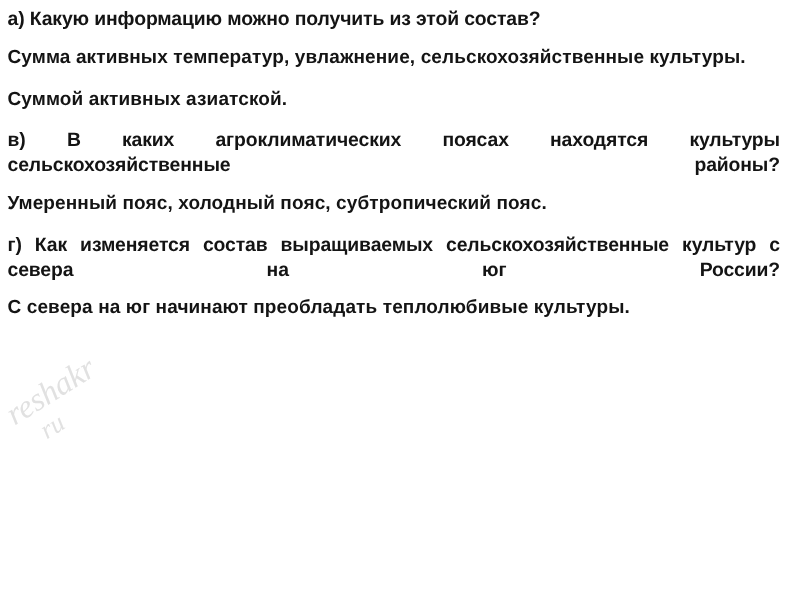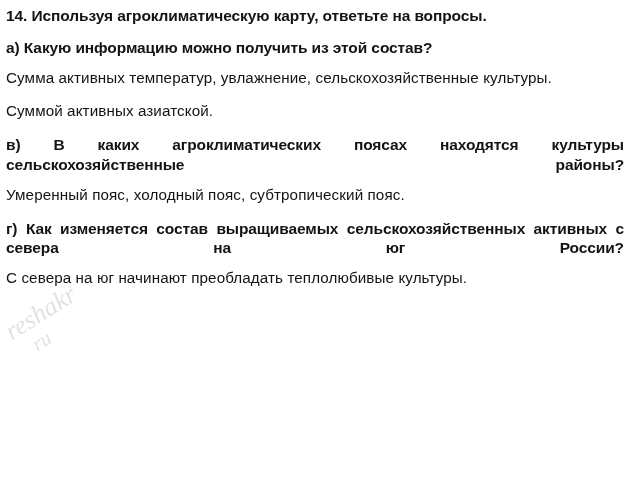--- a/index.html
+++ b/index.html
@@ -60,21 +60,21 @@
     text-align: justify;
     text-justify: inter-word;
     margin-bottom: 10px;
     letter-spacing: -0.1px;
   }
   .q-head.num {
     margin-bottom: 12px;
   }
   .ans {
     font-size: 15.2px;
-    font-weight: normal;
+    font-weight: bold;
     line-height: 1.3;
     text-align: justify;
     text-justify: inter-word;
     margin-bottom: 14px;
     letter-spacing: 0.1px;
   }
   .ans.last {
     margin-bottom: 12px;
   }
   .justify-all {
@@ -90,43 +90,39 @@
 
 <div class="page">
 
   <div class="watermark">
     <span>reshakr</span>
     <span class="w2">ru</span>
   </div>
 
   <div class="content">
 
-    <p class="q-head num justify-all noj">
-      <span>14.</span>
-      <span>Используя агроклиматическую карту, ответьте на вопросы.</span>
-    </p>
 
     <p class="q-head justify-all noj">
       <span>а)</span>
       <span>Какую информацию можно получить из этой состав?</span>
     </p>
 
     <p class="ans justify-all noj">Сумма активных температур, увлажнение, сельскохозяйственные культуры.</p>
 
 
     <p class="ans justify-all noj">Суммой активных азиатской.</p>
 
     <p class="q-head justify-all">
       <span>в)</span>
       <span>В каких агроклиматических поясах находятся культуры сельскохозяйственные районы?</span>
     </p>
 
     <p class="ans justify-all noj">Умеренный пояс, холодный пояс, субтропический пояс.</p>
 
     <p class="q-head justify-all">
       <span>г)</span>
-      <span>Как изменяется состав выращиваемых сельскохозяйственных активных с севера на юг России?</span>
+      <span>Как изменяется состав выращиваемых сельскохозяйственные культур с севера на юг России?</span>
     </p>
 
     <p class="ans last justify-all noj">С севера на юг начинают преобладать теплолюбивые культуры.</p>
 
   </div>
 </div>
 
 </body></html>

